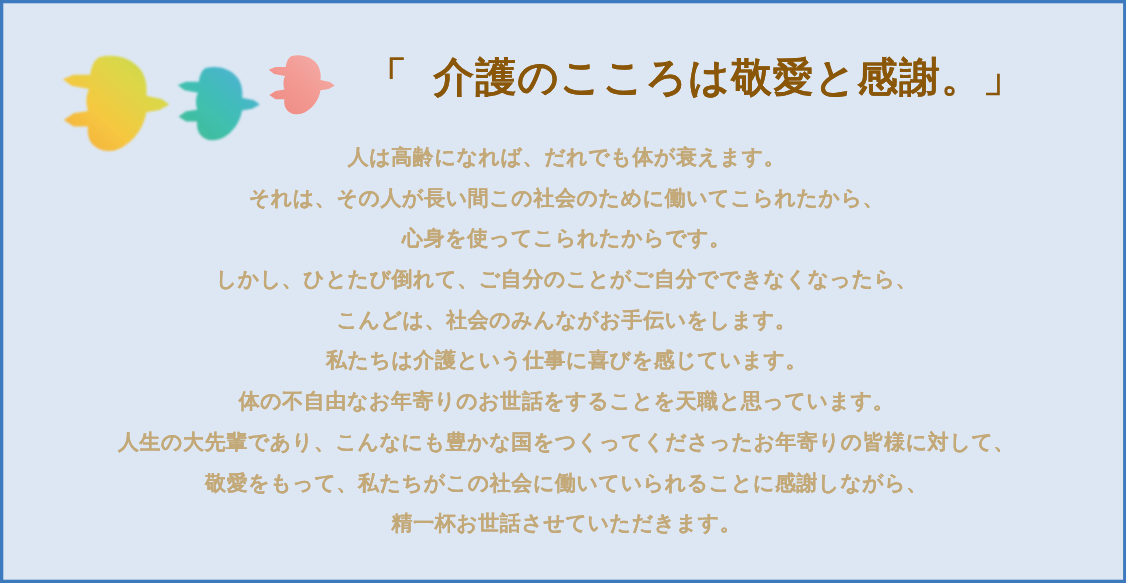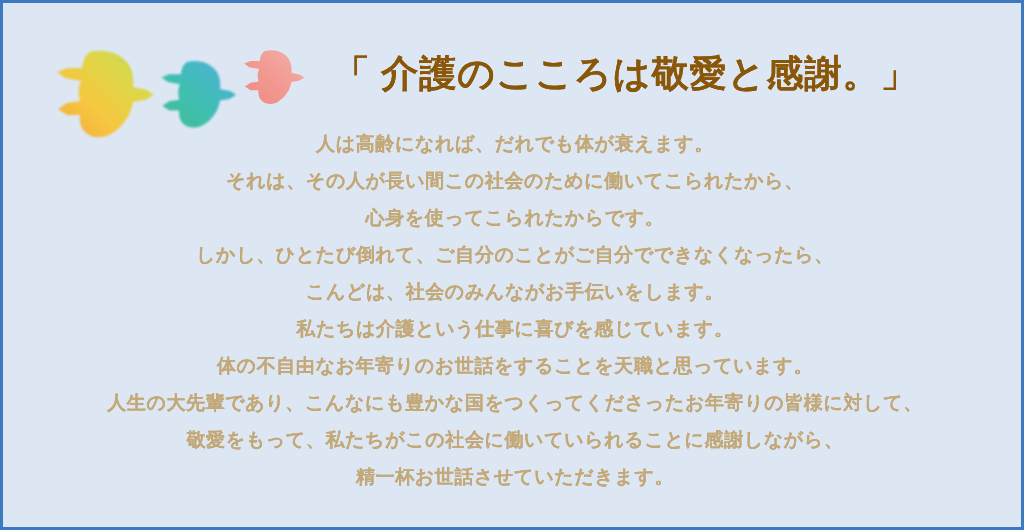--- a/index.html
+++ b/index.html
@@ -46,21 +46,21 @@
   #bird-teal   { left: 157px; top: 55px;  width: 77px;  height: 71px; }
   #bird-pink   { left: 240px; top: 45px;  width: 62px;  height: 57px; }
 
   
   #title {
     position: absolute;
     left: 330px;
     top: 47px;
     width: 520px;
     text-align: center;
-    font-family: Liberation Serif, serif;
+    font-family: Liberation Mono, monospace;
     font-weight: bold;
     font-size: 37px;
     line-height: 48px;
     letter-spacing: 1px;
     color: #8a5608;
     background-image: linear-gradient(180deg, #a06b12 0%, #8a5608 45%, #6d4204 100%);
     -webkit-background-clip: text;
     background-clip: text;
     white-space: nowrap;
   }

